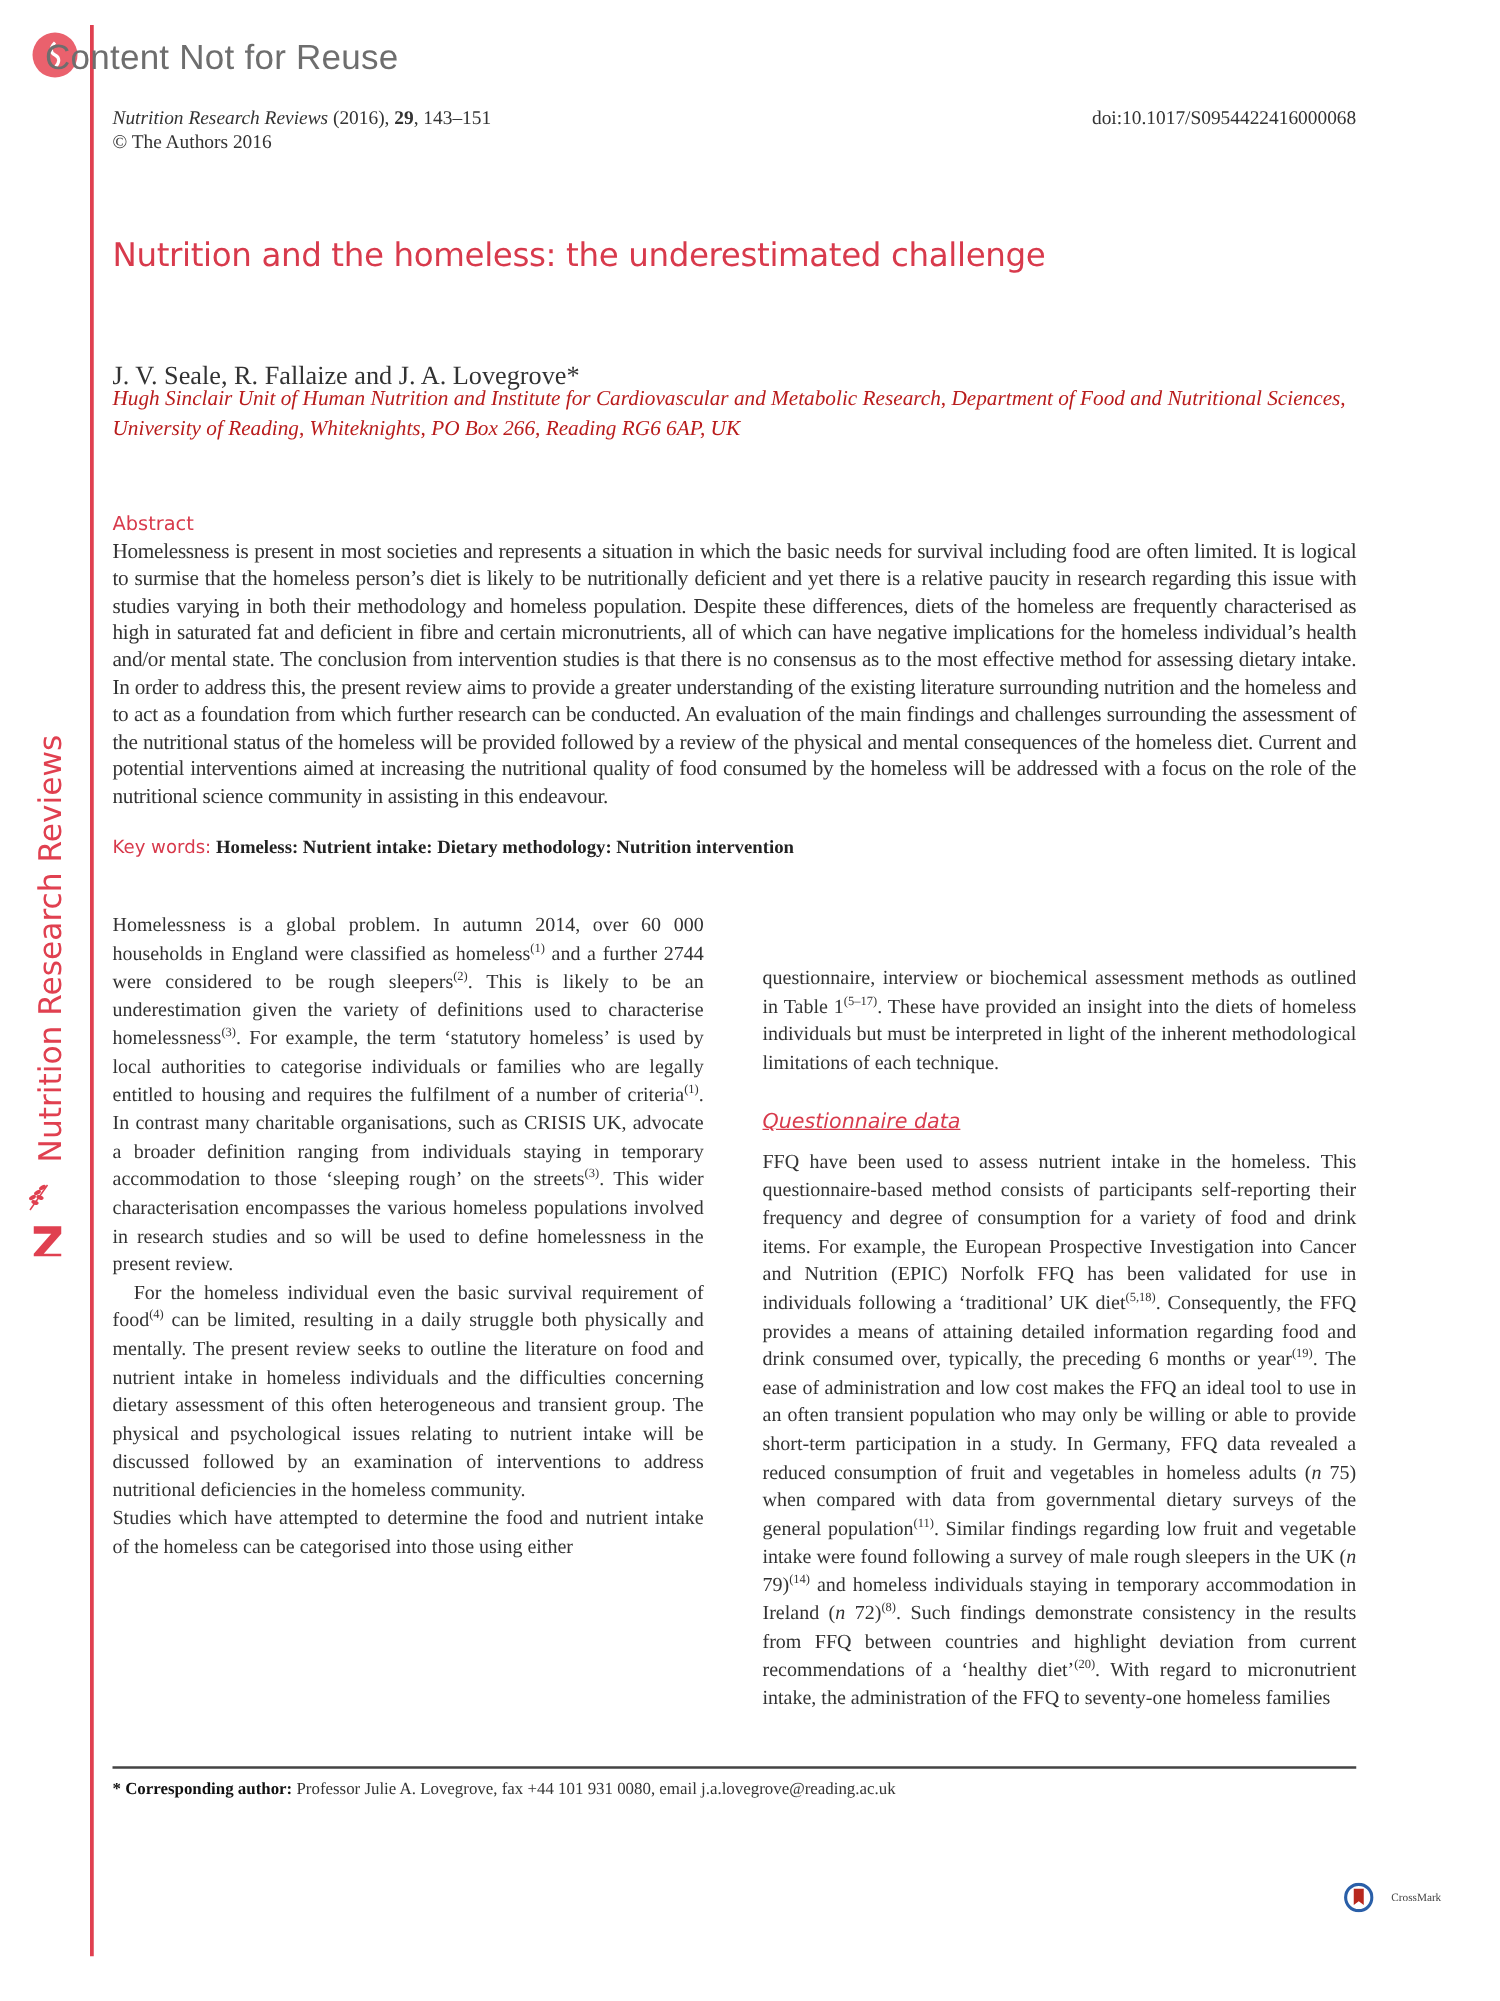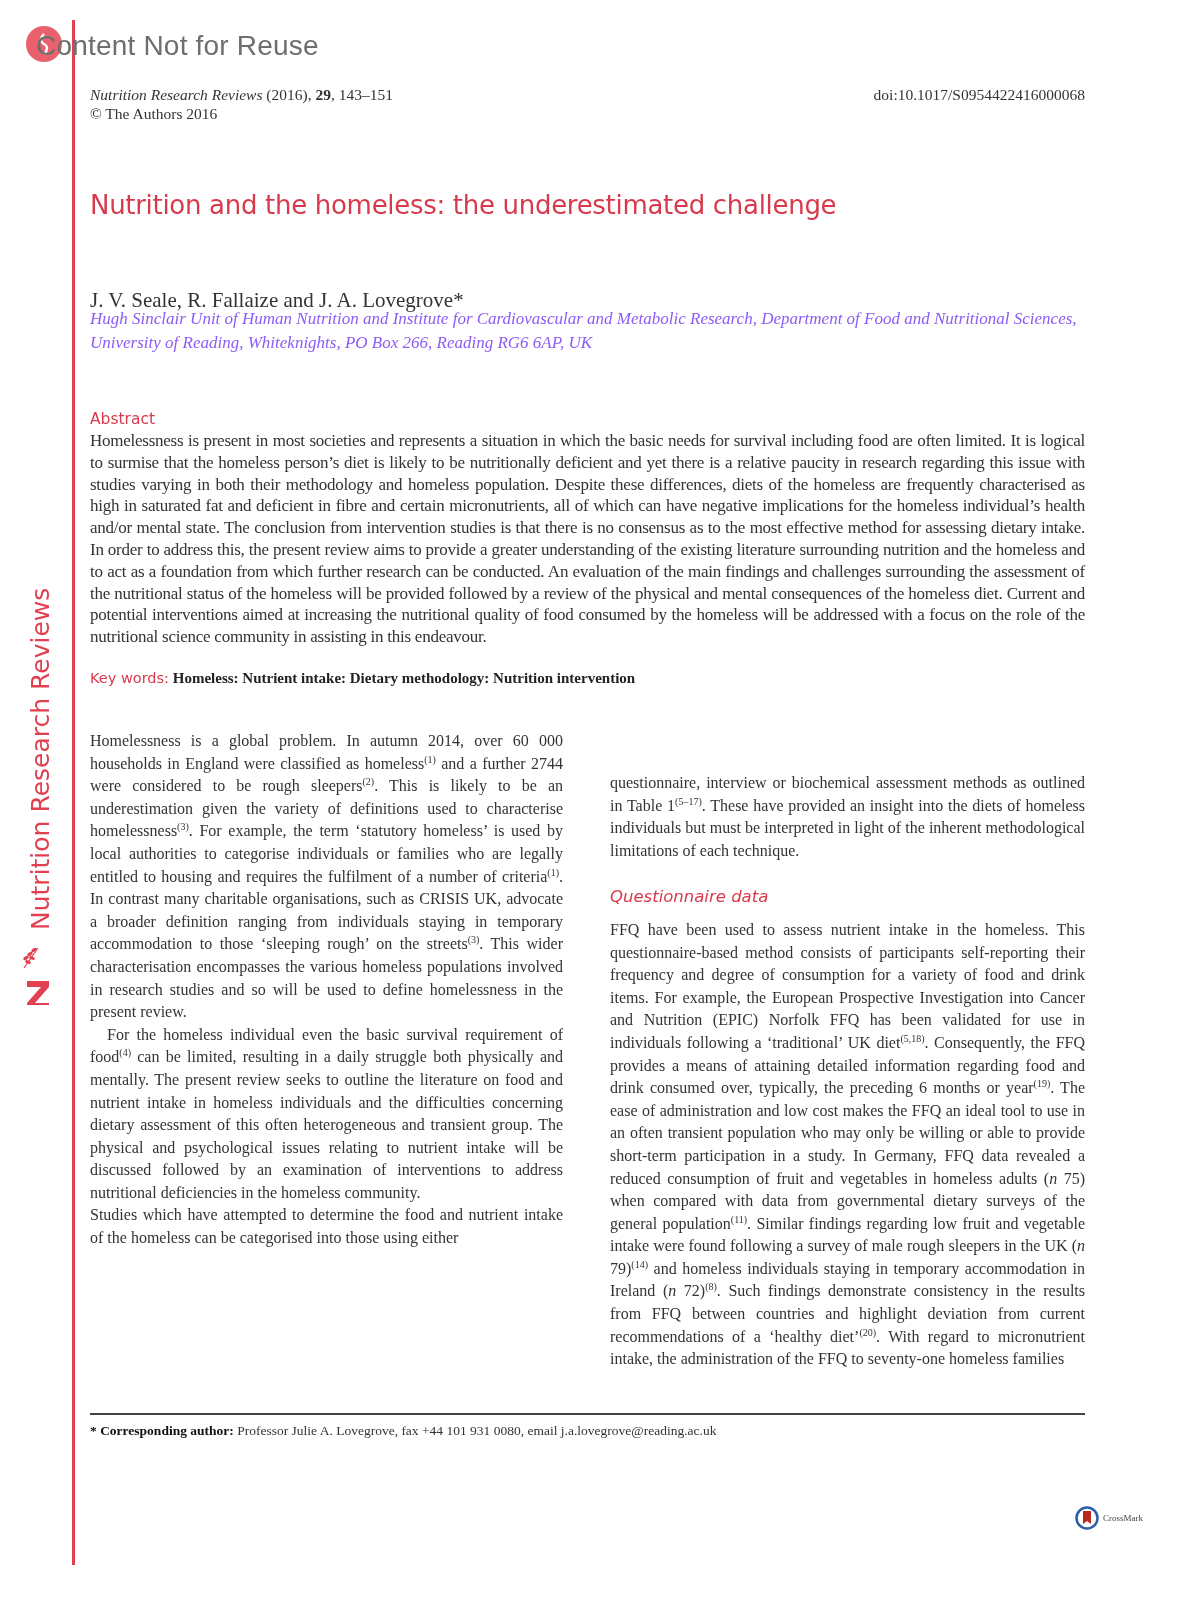--- a/index.html
+++ b/index.html
@@ -11,21 +11,21 @@
   .watermark-logo svg { position:absolute; left:8px; top:6px; }
   .watermark { position:absolute; left:36px; top:30px; font-family:"Liberation Sans","DejaVu Sans",sans-serif;
                font-size:28px; color:#6e6e6e; letter-spacing:0.2px; }
   .journal-line { position:absolute; left:90px; top:86px; font-size:15.5px; color:#333; }
   .journal-line i { font-style:italic; }
   .copyright { position:absolute; left:90px; top:105px; font-size:15.5px; color:#333;text-align:center; }
   .doi { position:absolute; right:115px; top:86px; font-size:15.5px; color:#333; }
   .title { position:absolute; left:90px; top:190px; font-family:"DejaVu Sans","Liberation Sans",sans-serif;
            font-size:26px; color:#d83a4c; letter-spacing:-0.3px; }
   .authors { position:absolute; left:90px; top:275px; font-size:21px; color:#333;margin-top:13px; }
-  .affil { position:absolute; left:90px; top:307px; width:1000px; font-size:17px; font-style:italic; color:#8b5cf6; line-height:24px; }
+  .affil { position:absolute; left:90px; top:307px; width:1000px; font-size:17px; font-style:italic; color:#b91c1c; line-height:24px; }
   .sec-head { font-family:"DejaVu Sans","Liberation Sans",sans-serif; color:#d83a4c; }
   .abstract-head { position:absolute; left:90px; top:410px; font-size:15.5px; }
   .abstract-body { position:absolute; left:90px; top:430px; width:995px; font-size:17px; line-height:21.8px;
                    text-align:justify; color:#333; letter-spacing:-0.25px; }
   .keywords { position:absolute; left:90px; top:670px; font-size:15px; color:#222; }
   .keywords .kw-label { font-family:"DejaVu Sans","Liberation Sans",sans-serif; color:#d83a4c; font-size:14.5px; }
   .keywords .kw-terms { font-weight:bold; }
   .col { position:absolute; font-size:16px; line-height:22.6px; text-align:justify; color:#333; }
   .col-left { left:90px; width:473px; }
   .col-right { left:610px; width:475px; }
@@ -33,21 +33,21 @@
   .indent { text-indent:17px; }
   .h2 { font-family:"DejaVu Sans","Liberation Sans",sans-serif; color:#d83a4c; font-size:16.5px; }
   .h3 { font-family:"DejaVu Sans","Liberation Sans",sans-serif; color:#d83a4c; font-size:16.5px; font-style:italic; }
   sup { font-size:10px; line-height:0; }
   .vertical-journal { position:absolute; left:26px; top:930px; transform-origin:0 0; transform:rotate(-90deg);
                       font-family:"DejaVu Sans","Liberation Sans",sans-serif; font-size:25px; color:#e04050; white-space:nowrap; }
   .ns-logo { position:absolute; left:14px; top:940px; width:50px; height:65px; }
   .footnote-rule { position:absolute; left:90px; top:1413px; width:995px; height:2px; background:#444; }
   .footnote { position:absolute; left:90px; top:1423px; font-size:13.5px; color:#333; }
   .footnote b { color:#111; }
-  .crossmark { position:absolute; left:1075px; top:1506px; display:flex; align-items:center; gap:4px; }
+  .crossmark { position:absolute; left:1075px; top:1506px; display:flex; align-items:center; gap:14px; }
   .crossmark-label { font-size:9px; color:#444; font-family:"Liberation Serif",serif; }
 </style>
 </head>
 <body>
 
 <div class="red-rule"></div>
 
 <div class="watermark-logo">
   <svg width="20" height="24" viewBox="0 0 20 24">
       <path d="M10 2 C6 6,6 10,10 12 C14 14,14 18,10 22" stroke="#ffffff" stroke-width="2.5" fill="none"></path>
@@ -95,21 +95,21 @@
   <p class="indent">
     <span>For the homeless individual even the basic survival requirement of food</span><sup>(4)</sup><span> can be limited, resulting in a daily struggle both physically and mentally. The present review seeks to outline the literature on food and nutrient intake in homeless individuals and the difficulties concerning dietary assessment of this often heterogeneous and transient group. The physical and psychological issues relating to nutrient intake will be discussed followed by an examination of interventions to address nutritional deficiencies in the homeless community.</span>
   </p>
   <p>Studies which have attempted to determine the food and nutrient intake of the homeless can be categorised into those using either</p>
 </div>
 
 <div class="col col-right" style="top:730px;margin-top:42px;">
   <p>
     <span>questionnaire, interview or biochemical assessment methods as outlined in Table 1</span><sup>(5–17)</sup><span>. These have provided an insight into the diets of homeless individuals but must be interpreted in light of the inherent methodological limitations of each technique.</span>
   </p>
-  <div class="h3" style="margin-top:24px; margin-bottom:10px;">Questionnaire data</div>
+  <div class="h3" style="margin-top:24px; margin-bottom:10px;text-decoration:underline;">Questionnaire data</div>
   <p>
     <span>FFQ have been used to assess nutrient intake in the homeless. This questionnaire-based method consists of participants self-reporting their frequency and degree of consumption for a variety of food and drink items. For example, the European Prospective Investigation into Cancer and Nutrition (EPIC) Norfolk FFQ has been validated for use in individuals following a ‘traditional’ UK diet</span><sup>(5,18)</sup><span>. Consequently, the FFQ provides a means of attaining detailed information regarding food and drink consumed over, typically, the preceding 6 months or year</span><sup>(19)</sup><span>. The ease of administration and low cost makes the FFQ an ideal tool to use in an often transient population who may only be willing or able to provide short-term participation in a study. In Germany, FFQ data revealed a reduced consumption of fruit and vegetables in homeless adults (</span><i>n</i><span> 75) when compared with data from governmental dietary surveys of the general population</span><sup>(11)</sup><span>. Similar findings regarding low fruit and vegetable intake were found following a survey of male rough sleepers in the UK (</span><i>n</i><span> 79)</span><sup>(14)</sup><span> and homeless individuals staying in temporary accommodation in Ireland (</span><i>n</i><span> 72)</span><sup>(8)</sup><span>. Such findings demonstrate consistency in the results from FFQ between countries and highlight deviation from current recommendations of a ‘healthy diet’</span><sup>(20)</sup><span>. With regard to micronutrient intake, the administration of the FFQ to seventy-one homeless families</span>
   </p>
 </div>
 
 <div class="footnote-rule"></div>
 <div class="footnote">
   <b>* Corresponding author:</b><span> Professor Julie A. Lovegrove, fax +44 101 931 0080, email j.a.lovegrove@reading.ac.uk</span>
 </div>
 

